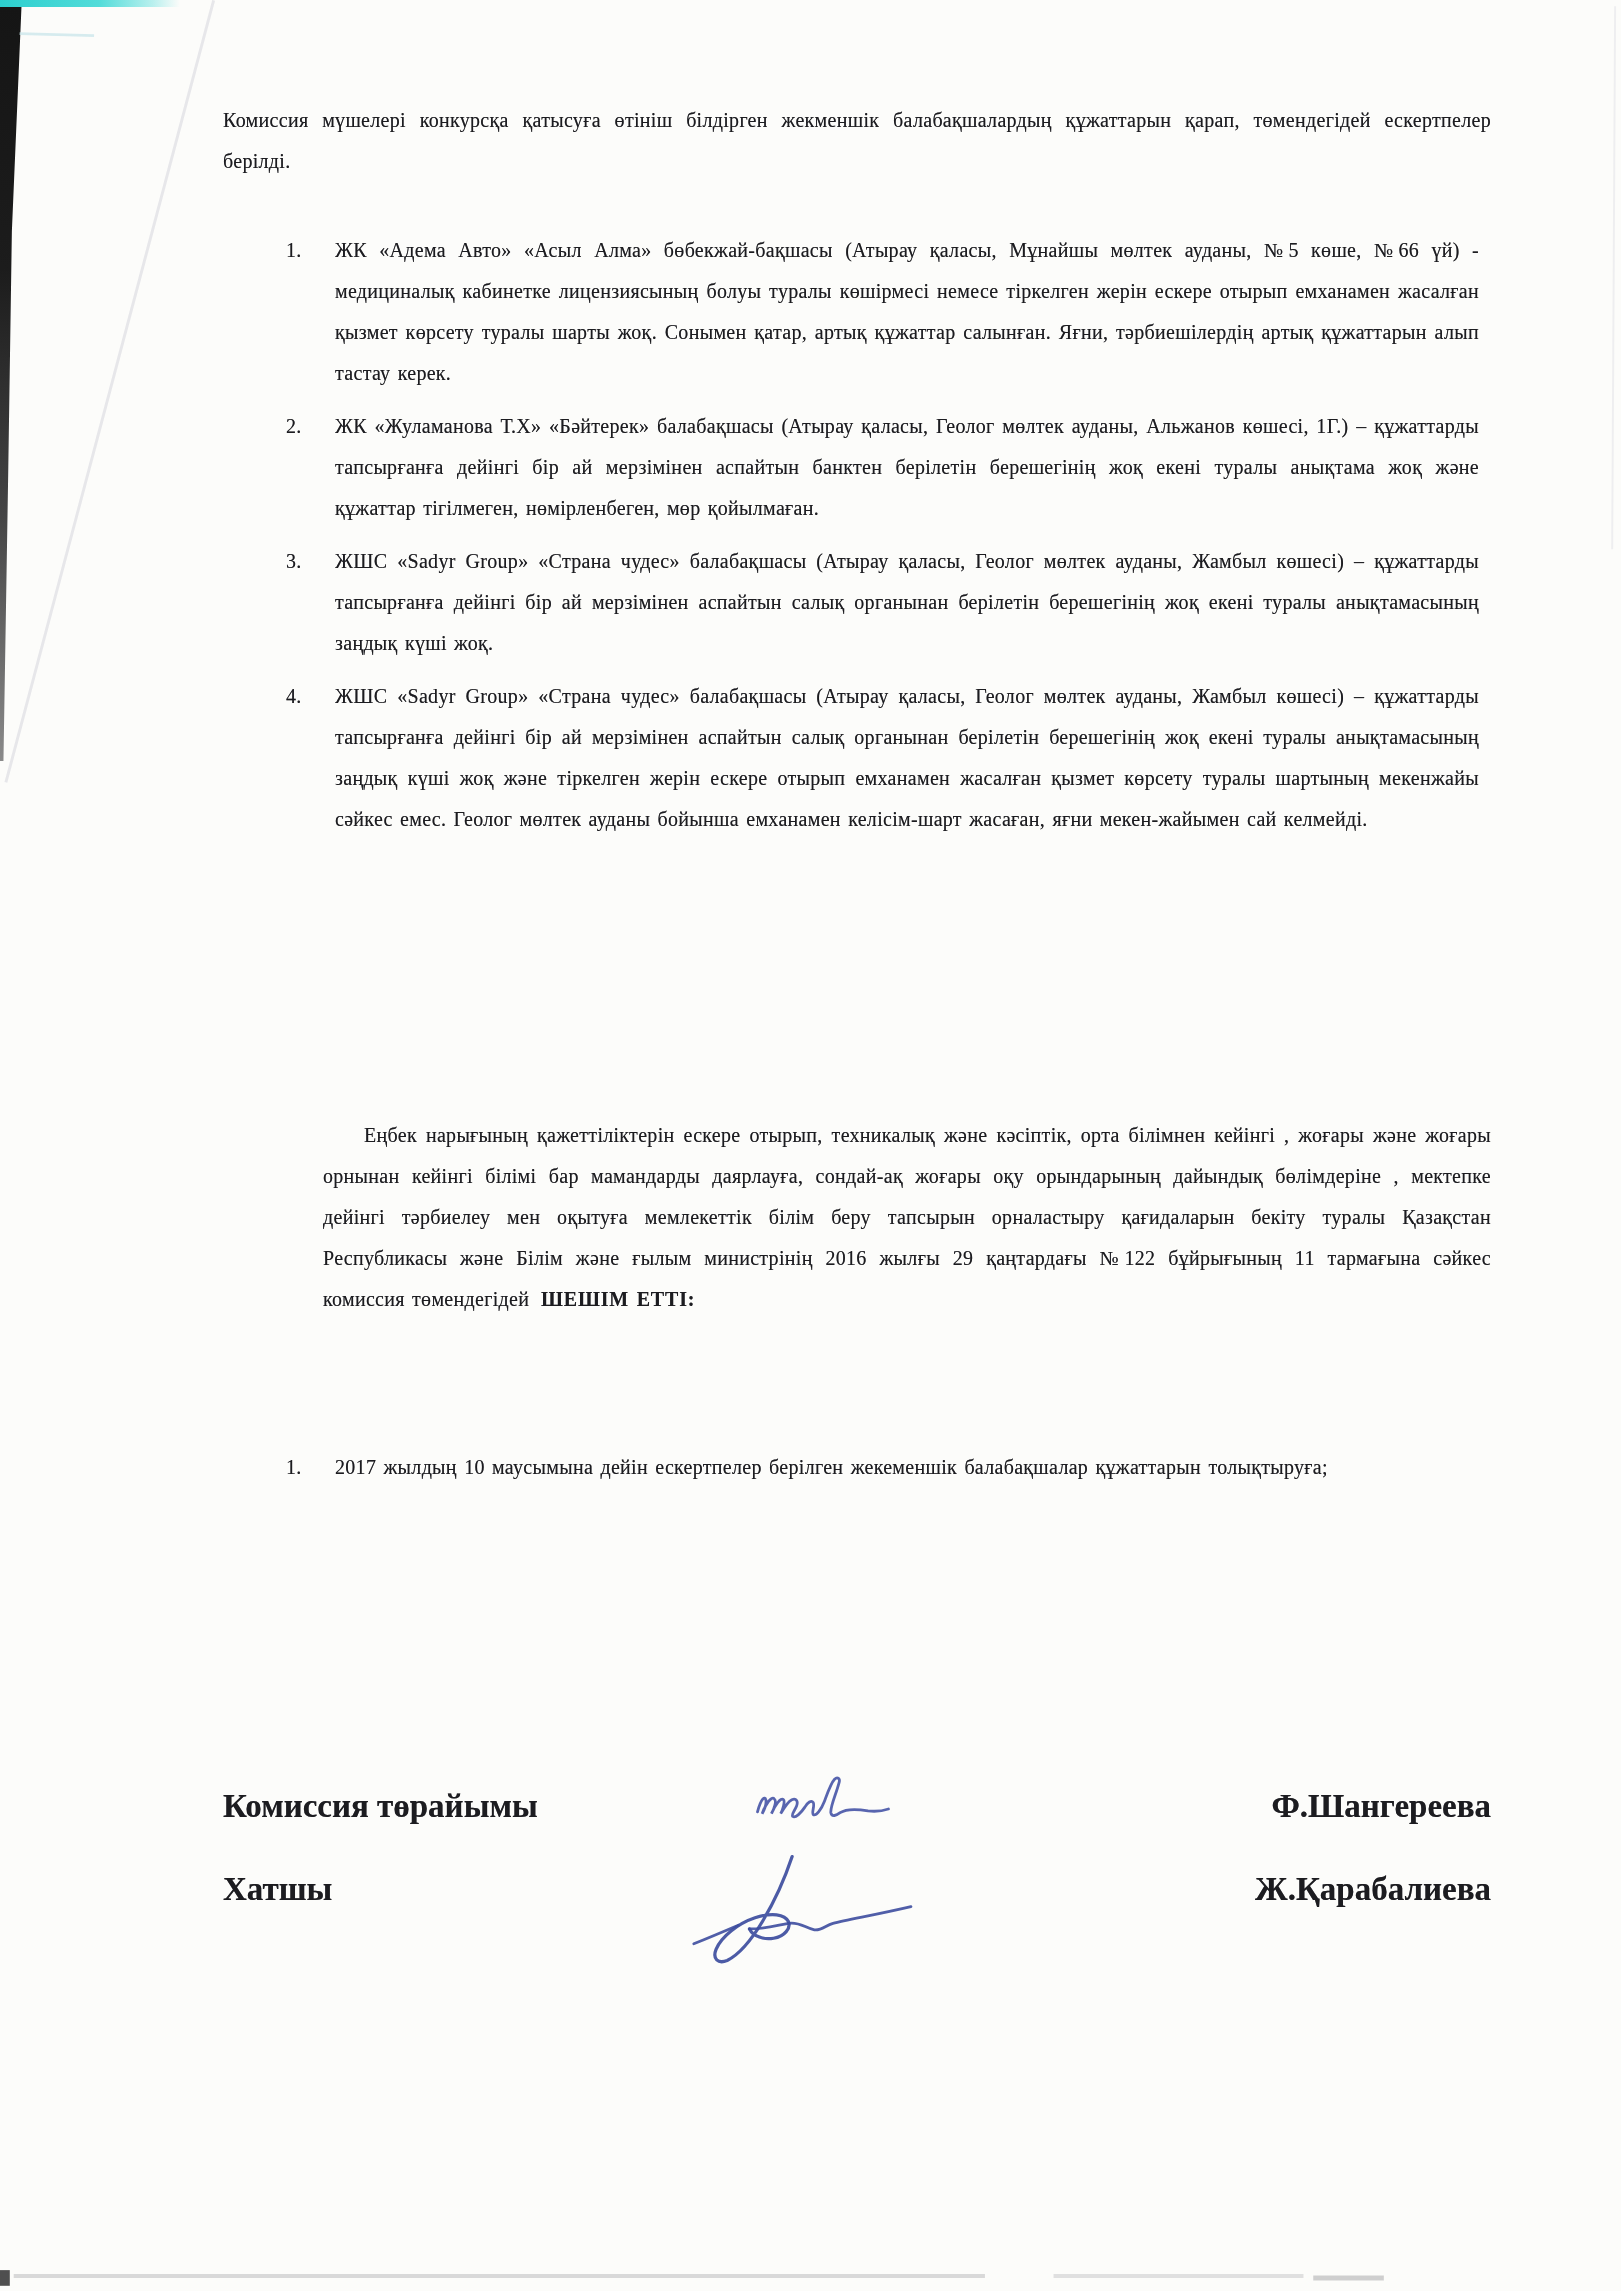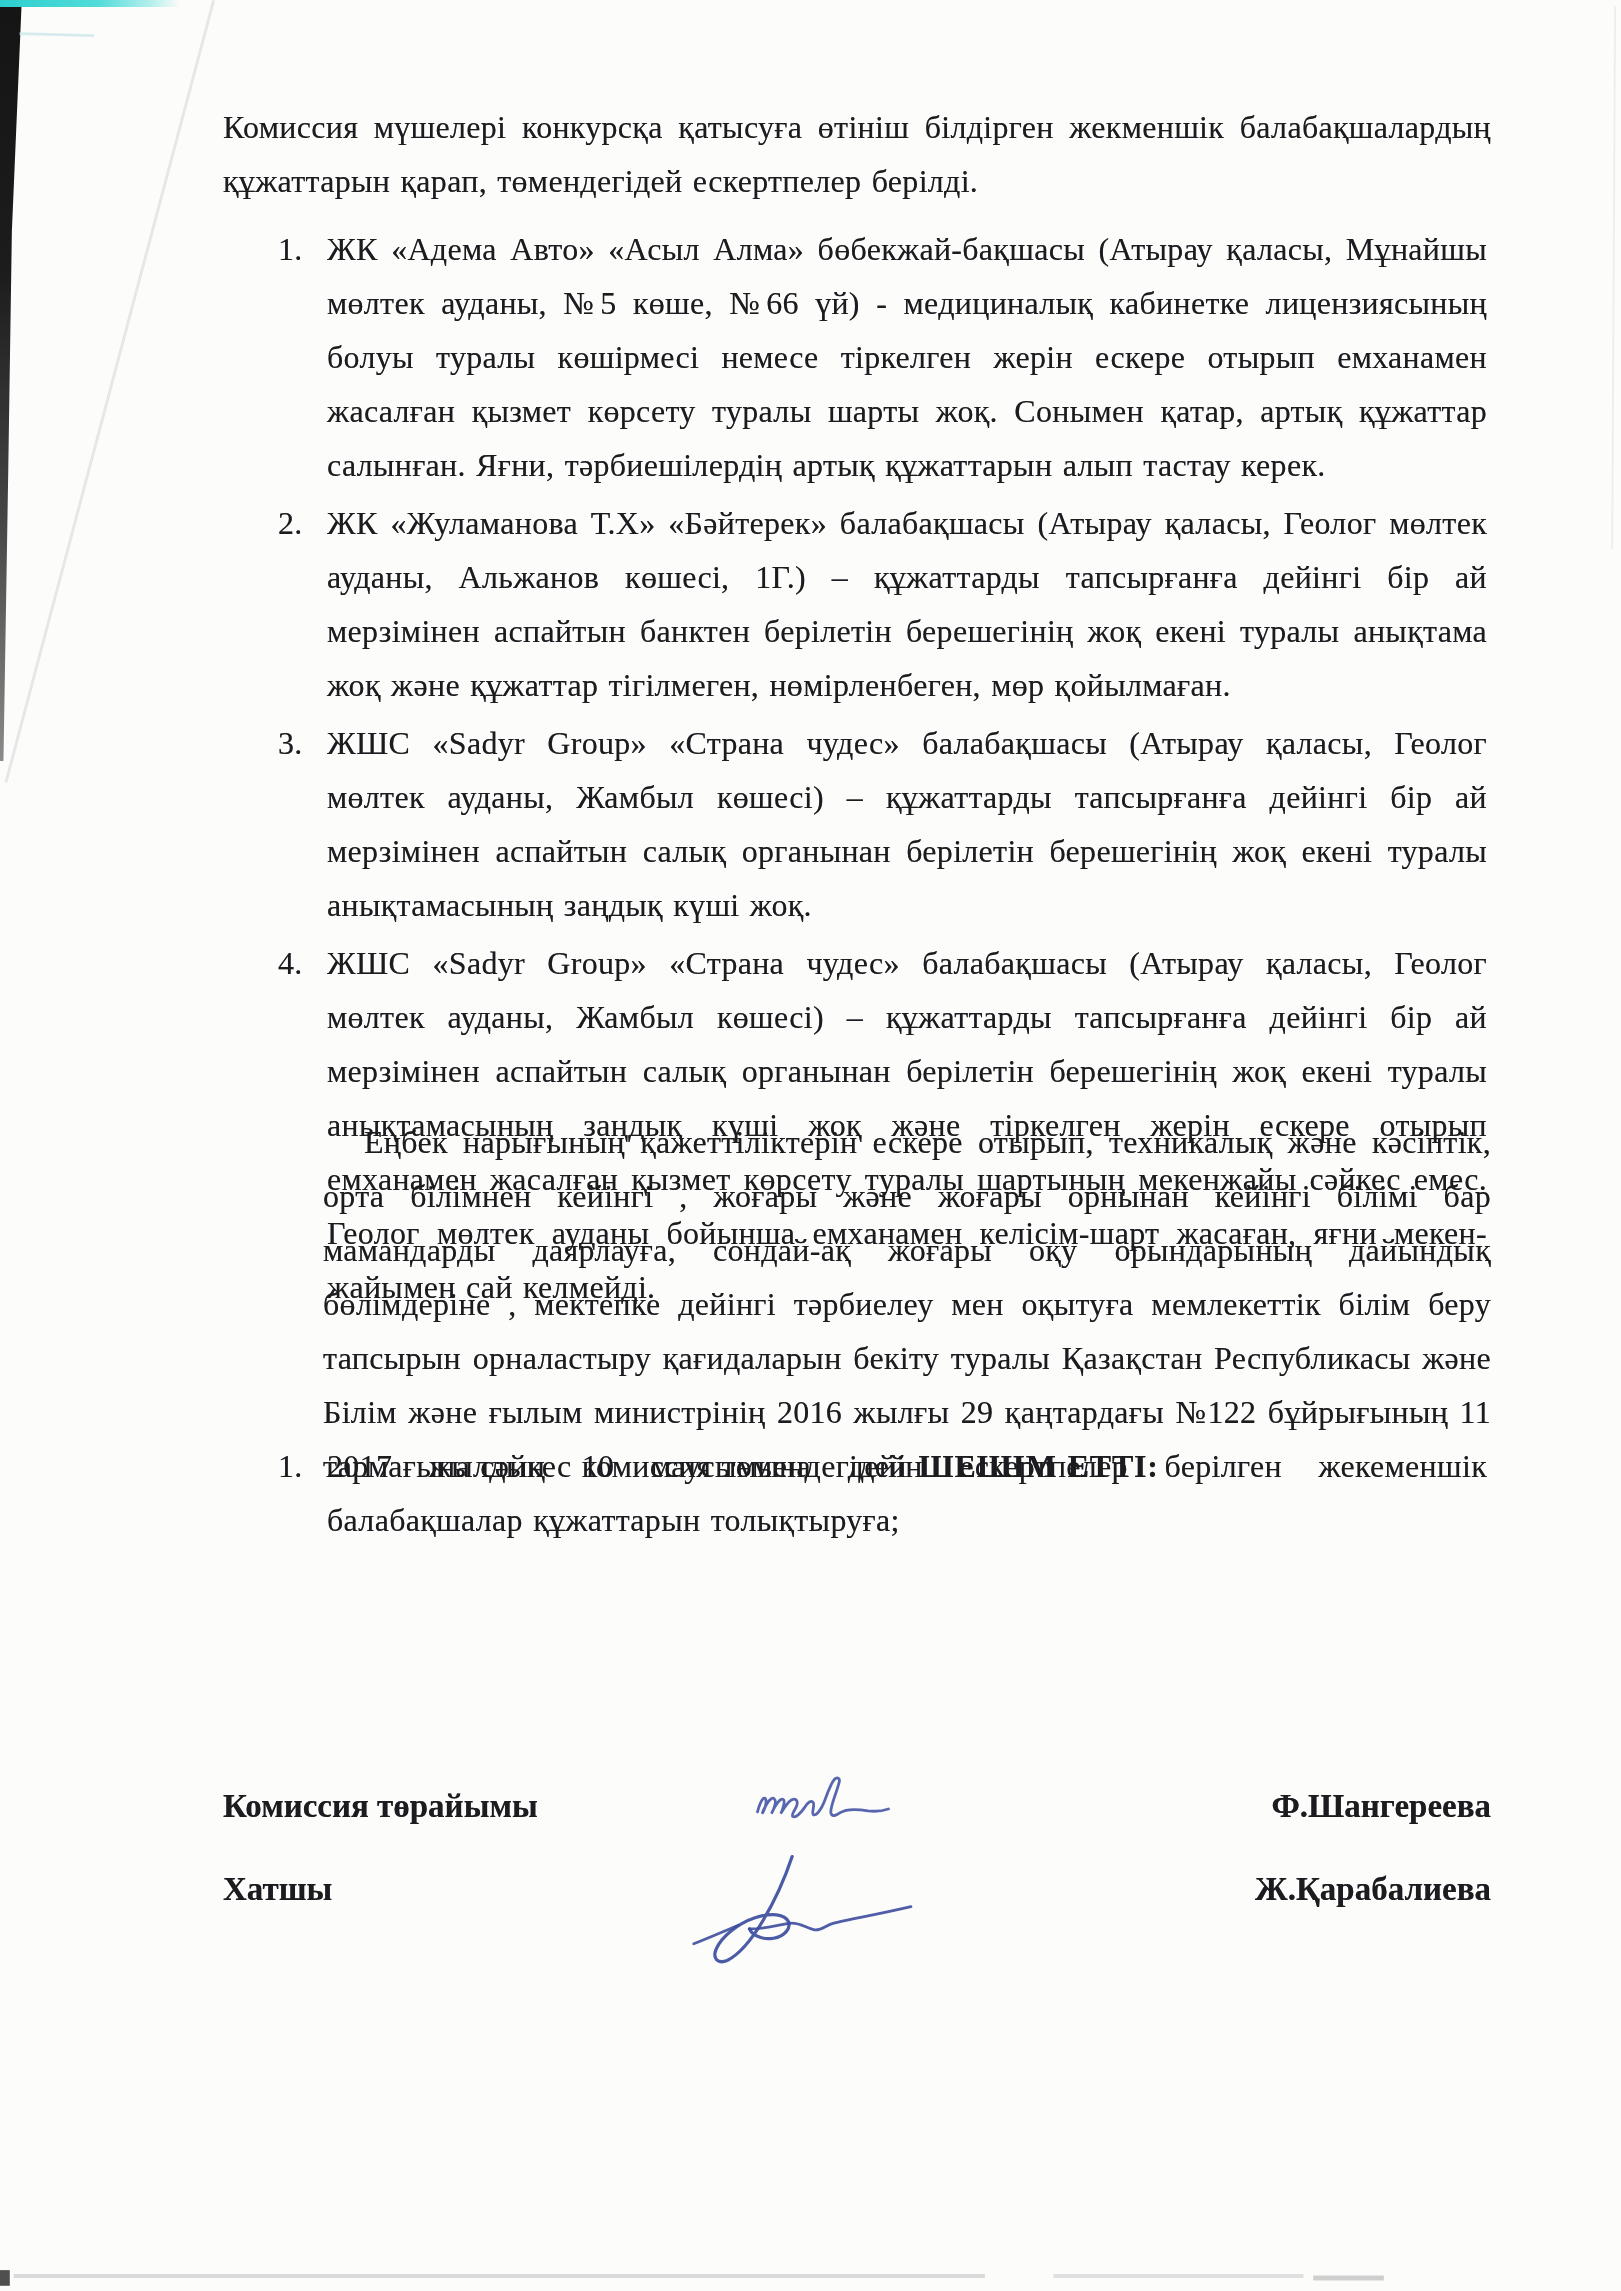--- a/index.html
+++ b/index.html
@@ -20,34 +20,34 @@
     filter:blur(0.4px);
   }
   .cyan-strip{
     position:absolute;left:0;top:0;width:180px;height:6.9px;
     background:linear-gradient(90deg,#2ccfce 0%,#52dcd9 55%,#b9f0ee 85%,rgba(255,255,255,0) 100%);
   }
   svg.artifact-overlay{position:absolute;left:0;top:0;pointer-events:none;}
   
   .doc-text{
     position:absolute;
-    font-size:32px;line-height:54px;
+    font-size:20px;line-height:41px;
     letter-spacing:0.3px;word-spacing:2px;
     text-align:justify;
     text-shadow:0 0 0.5px rgba(22,22,28,0.55);
   }
   .intro{left:223px;width:1268px;top:100px;margin:0;}
   ol.doc-list{
     left:223px;width:1268px;margin:0;padding:0;
     list-style:none;counter-reset:item;
   }
   ol.remarks{position:absolute;top:218px;}
   ol.decisions{position:absolute;top:1435px;}
   ol.doc-list li{
-    position:relative;padding-left:100px;margin:4px;
+    position:relative;padding-left:100px;margin:12px;
     text-align:justify;
   }
   ol.doc-list li::before{
     counter-increment:item;
     content:counter(item) ".";
     position:absolute;left:51px;top:0;
   }
   .resolution{left:323px;width:1168px;top:1115px;margin:0;text-indent:41px;}
   .decision-heading{margin-left:11.8px;letter-spacing:0.8px;}
   

